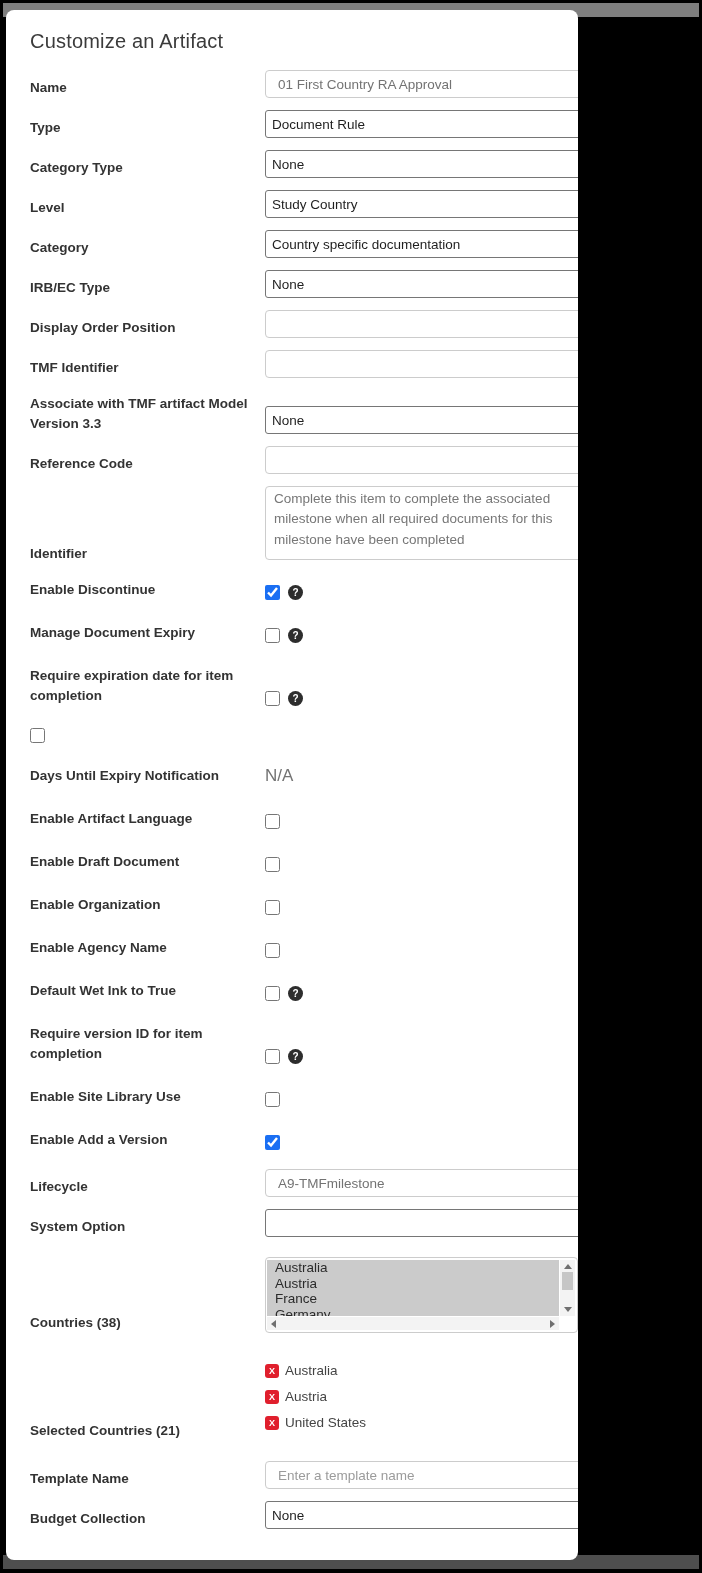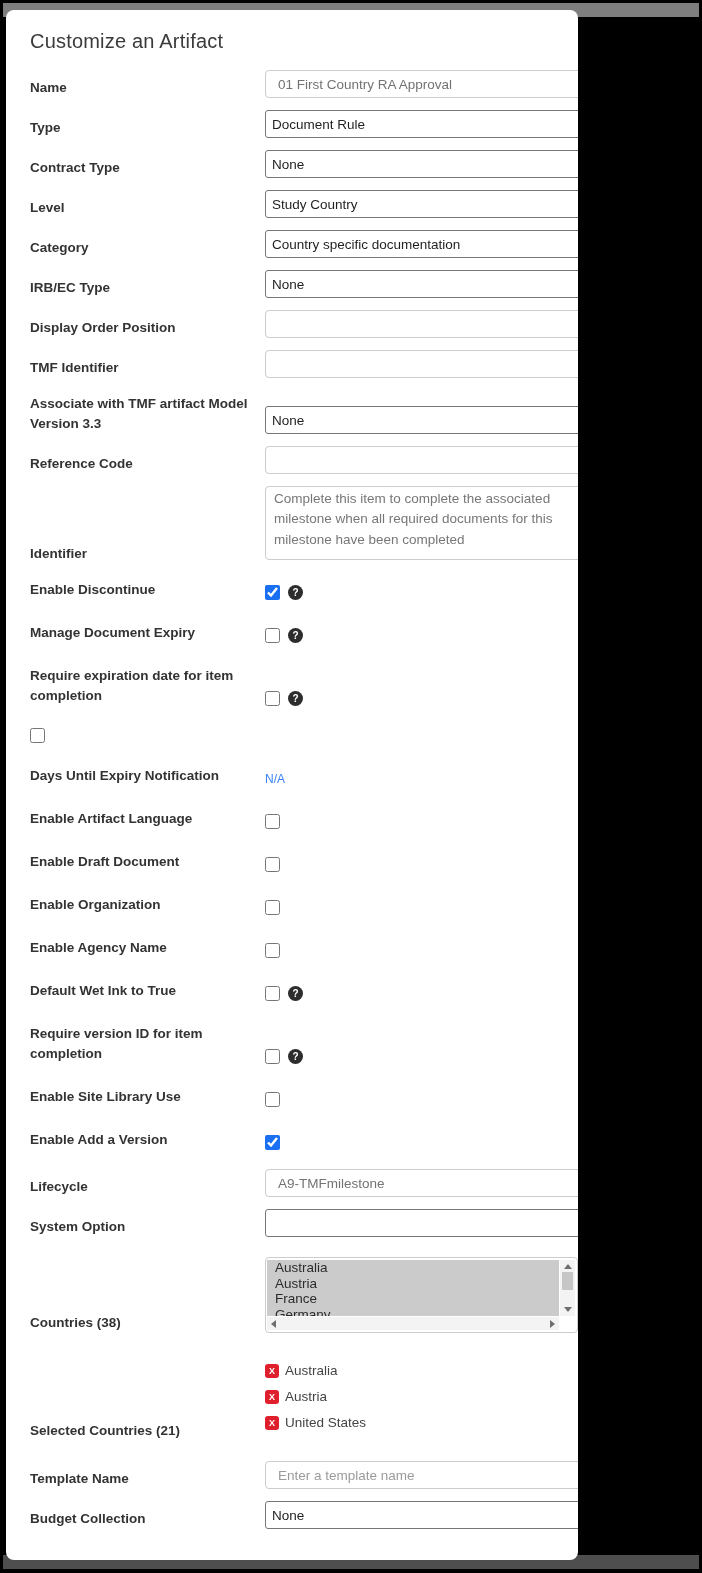--- a/index.html
+++ b/index.html
@@ -58,21 +58,21 @@
   input[type="checkbox"] {
     width:15px; height:15px; accent-color:#1a6ff3; margin-top:3px; cursor:pointer;
   }
   .help {
     display:inline-flex; width:15px; height:15px; border-radius:50%;
     background:#2d2d2d; color:#fff; font-size:10px; font-weight:bold;
     align-items:center; justify-content:center; flex:0 0 15px;
   }
   .help.beside-cb { margin-left:8px; margin-top:3px; }
   .help.beside-input { margin-left:16px; margin-top:7px; }
-  .na-value { font-size:12px; color:#3b82f6; padding-top:4px; }
+  .na-value { font-size:17px; color:#737373; padding-top:4px; }
 
   .listbox {
     width:355px; height:76px; border:1px solid #ccc; border-radius:4px;
     background:#fff; position:relative; overflow:hidden;
   }
   .lb-options {
     position:absolute; left:1px; top:2px; right:18px; bottom:16px;
     background:#cbcbcb; overflow:hidden;
   }
   .lb-item { font-size:13.5px; color:#2b2b2b; padding-left:8px; height:15.5px; line-height:15.5px; }
@@ -122,21 +122,21 @@
       <div class="label">Type</div>
       <div class="control select-wrap">
         <select><option>Document Rule</option></select>
         <span class="chev"><svg width="12" height="8" viewBox="0 0 12 8">
               <polyline points="1,1.5 6,6.5 11,1.5" fill="none" stroke="#222" stroke-width="2"></polyline>
             </svg></span>
       </div>
     </div>
 
     <div class="row">
-      <div class="label">Contract Type</div>
+      <div class="label">Category Type</div>
       <div class="control select-wrap">
         <select><option>None</option></select>
         <span class="chev"><svg width="12" height="8" viewBox="0 0 12 8">
               <polyline points="1,1.5 6,6.5 11,1.5" fill="none" stroke="#222" stroke-width="2"></polyline>
             </svg></span>
       </div>
     </div>
 
     <div class="row">
       <div class="label">Level</div>

